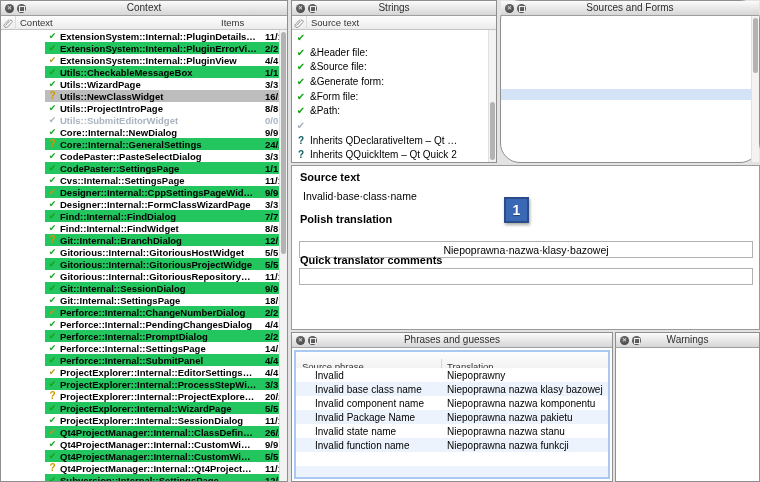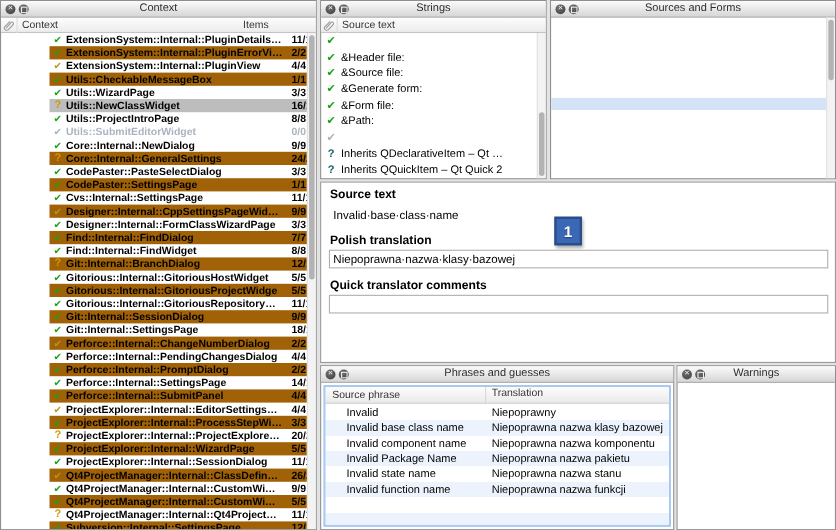--- a/index.html
+++ b/index.html
@@ -20,21 +20,21 @@
   .listheader { display:flex; align-items:center; height:14px;
     background:linear-gradient(#fdfdfd,#ececec); border-bottom:1px solid #c4c4c4;
     font-size:9.5px; color:#333; }
   .clipcell { flex:0 0 15px; text-align:center; border-right:1px solid #dcdcdc; height:14px;
     display:flex; align-items:center; justify-content:center; }
 
   
   #context-panel { left:0; top:0; width:288px; height:482px; }
   #context-rows { position:absolute; left:0; right:8px; top:29px; bottom:0; overflow:hidden;padding-left:44px; }
   .crow { height:12px; display:flex; align-items:center; font-weight:bold; font-size:9.5px; color:#000; }
-  .crow.alt { background:#a16207; }
+  .crow.alt { background:#22c55e; }
   .crow.selected { background:#bdbdbd; }
   .crow .icon { flex:0 0 15px; text-align:center; line-height:12px; }
   .crow .lbl { flex:0 0 205px; white-space:nowrap; overflow:hidden; }
   .crow .cnt { flex:1; white-space:nowrap; }
   .crow.disabled .lbl, .crow.disabled .cnt { color:#a9b4c0; }
 
   
   .icon::before { font-size:9px; font-weight:bold; }
   .ic-check-green::before { content:"✔"; color:#14a314; }
   .ic-check-olive::before { content:"✔"; color:#b29a1c; }
@@ -45,21 +45,21 @@
   
   #strings-panel { left:291px; top:0; width:206px; height:163px; }
   #strings-rows { position:absolute; left:0; right:8px; top:29px; bottom:0; overflow:hidden; }
   .srow { height:14.7px; display:flex; align-items:center; font-size:10px; color:#000; }
   .srow .icon { flex:0 0 18px; text-align:center; }
   .srow .icon::before { font-size:10px; }
   .srow .lbl { flex:1; white-space:nowrap; overflow:hidden; }
   .srow.disabled .lbl { color:#a9b4c0; }
 
   
-  #sources-panel { left:500px; top:0; width:260px; height:163px; }
+  #sources-panel { left:500px; top:0; width:260px; height:163px;border-radius:20px; }
   #code { position:absolute; left:0; right:8px; top:15px; bottom:0; overflow:hidden;
     font-size:10px; padding-top:3px; }
   .codeline { white-space:pre; height:11.6px; line-height:11.6px; padding-left:4px; color:#000; }
   .codeline.hl { background:#d5e3f6; }
 
   
   .vscroll { position:absolute; top:15px; bottom:0; right:0; width:8px; background:#f3f3f3;
     border-left:1px solid #e0e0e0; }
   .vthumb { position:absolute; left:1px; width:5px; border-radius:3px; background:#b3b3b3; }
 
@@ -72,21 +72,21 @@
     background:#fff; font-size:10.5px; padding:0 3px; font-family:inherit; color:#000; }
   #step-marker { position:absolute; left:212px; top:31px; width:25px; height:26px;
     background:#3a68b4; border:2px solid #2a4c87; color:#fff; font-weight:bold; font-size:14px;
     display:flex; align-items:center; justify-content:center;
     box-shadow:1px 2px 3px rgba(0,0,0,.35); text-shadow:0 1px 1px rgba(0,0,0,.4); }
 
   
   #phrases-panel { left:291px; top:332px; width:322px; height:150px; }
   #ph-frame { position:absolute; left:2px; right:2px; top:17px; bottom:2px;
     border:2px solid #a9c9f2; background:#fff; overflow:hidden; }
-  .ph-header { height:15px; display:flex; 
+  .ph-header { height:30px; display:flex; align-items:center;
     background:linear-gradient(#fdfdfd,#eaeaea); border-bottom:1px solid #c9c9c9;
     font-size:9.5px; color:#333; }
   .ph-header .c1 { flex:0 0 146px; padding-left:6px; border-right:1px solid #d5d5d5; height:15px; line-height:15px; }
   .ph-header .c2 { flex:1; padding-left:5px; }
   #ph-rows { position:absolute; left:0; right:0; top:16px; bottom:0;
     background:repeating-linear-gradient(to bottom, #fff 0 14px, #edf3fc 14px 28px); }
   .ph-row { height:14px; display:flex; align-items:center; font-size:10px; color:#000; }
   .ph-row .c1 { flex:0 0 146px; padding-left:19px; white-space:nowrap; overflow:hidden; }
   .ph-row .c2 { flex:1; padding-left:5px; white-space:nowrap; overflow:hidden; }
 
@@ -397,21 +397,21 @@
     <div class="vscroll">
       <div class="vthumb" style="top:2px; height:55px;"></div>
     </div>
   </div>
 
   <div id="editor-panel">
     <div class="ed-label" style="top:5px;">Source text</div>
     <div class="ed-text" style="top:24px;">Invalid·base·class·name</div>
     <div id="step-marker">1</div>
     <div class="ed-label" style="top:47px;">Polish translation</div>
-    <input class="ed-input" style="top: 61px;" value="Niepoprawna·nazwa·klasy·bazowej">
+    <input class="ed-input" style="top: 75px; text-align: center;" value="Niepoprawna·nazwa·klasy·bazowej">
     <div class="ed-label" style="top:88px;">Quick translator comments</div>
     <input class="ed-input" style="top: 102px;" value="">
   </div>
 
   <div class="panel" id="phrases-panel">
     <div class="titlebar">
       <span class="tb-btns">
         <span class="tb-btn close"></span>
         <span class="tb-btn float"></span>
       </span>

